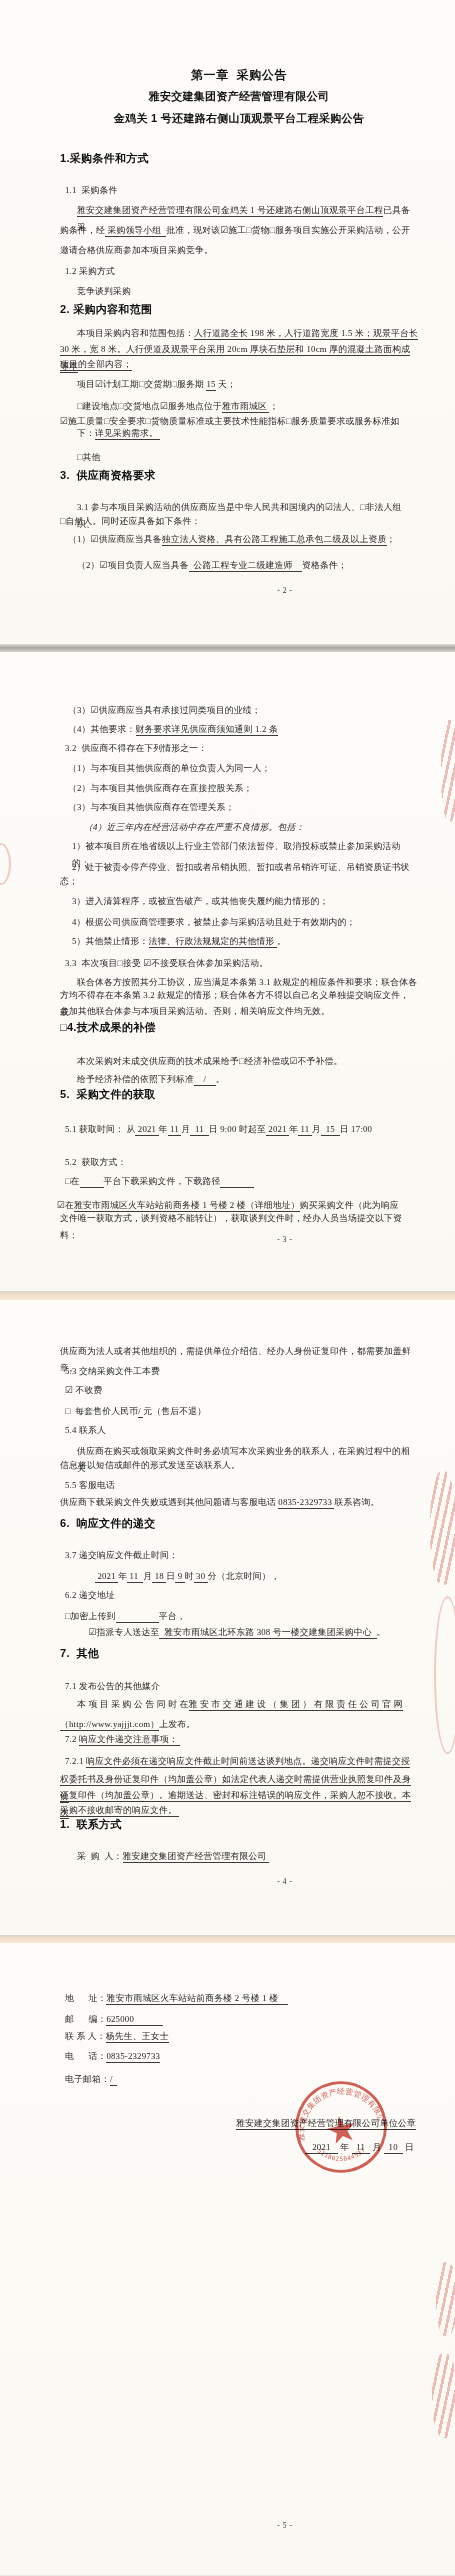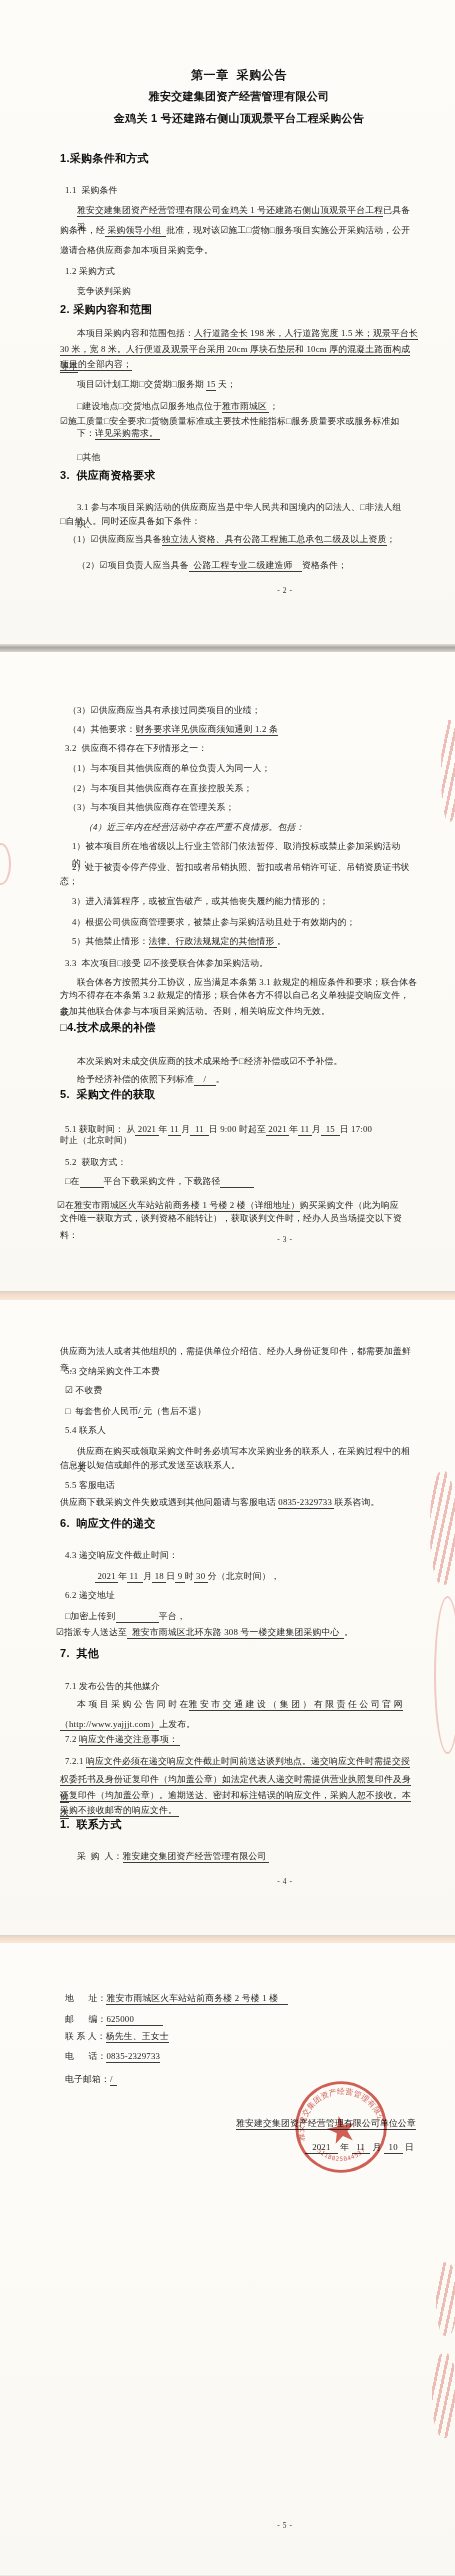--- a/index.html
+++ b/index.html
@@ -78,46 +78,45 @@
       <div class="line" style="top: 281px; left: 72px;"><span class="seg">5）其他禁止情形：</span><span class="seg u">法律、行政法规规定的其他情形 </span><span class="seg">。</span></div>
       <div class="line" style="top: 303px; left: 65px;"><span class="seg">3.3  本次项目□接受 ☑不接受联合体参加采购活动。</span></div>
       <div class="line" style="top: 322px; left: 77px;"><span class="seg">联合体各方按照其分工协议，应当满足本条第 3.1 款规定的相应条件和要求；联合体各</span></div>
       <div class="line" style="top: 335px;"><span class="seg">方均不得存在本条第 3.2 款规定的情形；联合体各方不得以自己名义单独提交响应文件，或</span></div>
       <div class="line" style="top: 351px;"><span class="seg">参加其他联合体参与本项目采购活动。否则，相关响应文件均无效。</span></div>
       <div class="line h" style="top: 367px;"><span class="seg">□4.技术成果的补偿</span></div>
       <div class="line" style="top: 401px; left: 77px;"><span class="seg">本次采购对未成交供应商的技术成果给予□经济补偿或☑不予补偿。</span></div>
       <div class="line" style="top: 419px; left: 77px;"><span class="seg">给予经济补偿的依照下列标准</span><span class="seg u">    /    </span><span class="seg">。</span></div>
       <div class="line h" style="top: 434px;"><span class="seg">5.  采购文件的获取</span></div>
       <div class="line" style="top: 469px; left: 65px;"><span class="seg">5.1 获取时间： 从</span><span class="seg u"> 2021 </span><span class="seg">年</span><span class="seg u"> 11 </span><span class="seg">月</span><span class="seg u">  11  </span><span class="seg">日 9:00 时起至</span><span class="seg u"> 2021 </span><span class="seg">年</span><span class="seg u"> 11 </span><span class="seg">月</span><span class="seg u">  15  </span><span class="seg">日 17:00</span></div>
-      <div class="line" style="top: 480px;"><span class="seg">时止（北京时间）</span></div>
       <div class="line" style="top: 502px; left: 65px;"><span class="seg">5.2  获取方式：</span></div>
       <div class="line" style="top: 521px; left: 65px;"><span class="seg">□在</span><span class="seg u">          </span><span class="seg">平台下载采购文件，下载路径</span><span class="seg u">              </span></div>
       <div class="line" style="top: 545px; left: 57px;"><span class="seg">☑在</span><span class="seg u">雅安市雨城区火车站站前商务楼 1 号楼 2 楼（详细地址）</span><span class="seg">购买采购文件（此为响应</span></div>
       <div class="line" style="top: 558px;"><span class="seg">文件唯一获取方式，谈判资格不能转让），获取谈判文件时，经办人员当场提交以下资料：</span></div>
       <div class="footer" style="top: 583px;">- 3 -</div>
       <div class="frag ringy" style="left: -9px; top: 191px; width: 16px; height: 38px;"></div>
       <div class="frag" style="left: 441px; top: 68px; width: 17px; height: 102px;"></div>
     </div>
     <div class="sep pink" style="height: 9px;"></div>
     <div class="page" style="height: 635px;">
       <div class="line" style="top: 43px;"><span class="seg">供应商为法人或者其他组织的，需提供单位介绍信、经办人身份证复印件，都需要加盖鲜章。</span></div>
       <div class="line" style="top: 63px; left: 65px;"><span class="seg">5.3 交纳采购文件工本费</span></div>
       <div class="line" style="top: 82px; left: 65px;"><span class="seg">☑ 不收费</span></div>
       <div class="line" style="top: 103px; left: 65px;"><span class="seg">□  每套售价人民币</span><span class="seg u">/ </span><span class="seg">元（售后不退）</span></div>
       <div class="line" style="top: 122px; left: 65px;"><span class="seg">5.4 联系人</span></div>
       <div class="line" style="top: 143px; left: 77px;"><span class="seg">供应商在购买或领取采购文件时务必填写本次采购业务的联系人，在采购过程中的相关</span></div>
       <div class="line" style="top: 157px;"><span class="seg">信息将以短信或邮件的形式发送至该联系人。</span></div>
       <div class="line" style="top: 177px; left: 65px;"><span class="seg">5.5 客服电话</span></div>
       <div class="line" style="top: 194px;"><span class="seg">供应商下载采购文件失败或遇到其他问题请与客服电话 </span><span class="seg u">0835-2329733 </span><span class="seg">联系咨询。</span></div>
       <div class="line h" style="top: 215px;"><span class="seg">6.  响应文件的递交</span></div>
-      <div class="line" style="top: 247px; left: 65px;"><span class="seg">4.3 递交响应文件截止时间：</span></div>
+      <div class="line" style="top: 247px; left: 65px;"><span class="seg">3.7 递交响应文件截止时间：</span></div>
       <div class="line" style="top: 268px; left: 68px; margin-left: 27px;"><span class="seg u"> 2021 </span><span class="seg">年</span><span class="seg u"> 11  </span><span class="seg">月</span><span class="seg u"> 18 </span><span class="seg">日</span><span class="seg u"> 9 </span><span class="seg">时</span><span class="seg u"> 30 </span><span class="seg">分（北京时间），</span></div>
       <div class="line" style="top: 287px; left: 65px;"><span class="seg">6.2 递交地址</span></div>
       <div class="line" style="top: 308px; left: 65px;"><span class="seg">□加密上传到</span><span class="seg u">                  </span><span class="seg">平台，</span></div>
-      <div class="line" style="top: 324px; left: 56px;"><span class="seg">☑指派专人送达至</span><span class="seg u">  雅安市雨城区北环东路 308 号一楼交建集团采购中心  </span><span class="seg">。</span></div>
+      <div class="line" style="top: 324px; left: 56px; text-align: center;"><span class="seg">☑指派专人送达至</span><span class="seg u">  雅安市雨城区北环东路 308 号一楼交建集团采购中心  </span><span class="seg">。</span></div>
       <div class="line h" style="top: 345px;"><span class="seg">7.  其他</span></div>
       <div class="line" style="top: 378px; left: 65px;"><span class="seg">7.1 发布公告的其他媒介</span></div>
       <div class="line" style="top: 396px; left: 77px;"><span class="seg">本 项 目 采 购 公 告 同 时 在</span><span class="seg u">雅 安 市 交 通 建 设 （ 集 团 ） 有 限 责 任 公 司 官 网</span></div>
       <div class="line" style="top: 416px;"><span class="seg u">（http://www.yajjjt.com）</span><span class="seg">上发布。</span></div>
       <div class="line" style="top: 431px; left: 65px;"><span class="seg">7.2 </span><span class="seg u">响应文件递交注意事项： </span></div>
       <div class="line" style="top: 453px; left: 65px;"><span class="seg">7.2.1 </span><span class="seg u">响应文件必须在递交响应文件截止时间前送达谈判地点。递交响应文件时需提交授</span></div>
       <div class="line" style="top: 471px;"><span class="seg u">权委托书及身份证复印件（均加盖公章）如法定代表人递交时需提供营业执照复印件及身份</span></div>
       <div class="line" style="top: 487px;"><span class="seg u">证复印件（均加盖公章）。逾期送达、密封和标注错误的响应文件，采购人恕不接收。本次</span></div>
       <div class="line" style="top: 502px;"><span class="seg u">采购不接收邮寄的响应文件。 </span></div>
       <div class="line h" style="top: 516px;"><span class="seg">1.  联系方式</span></div>

